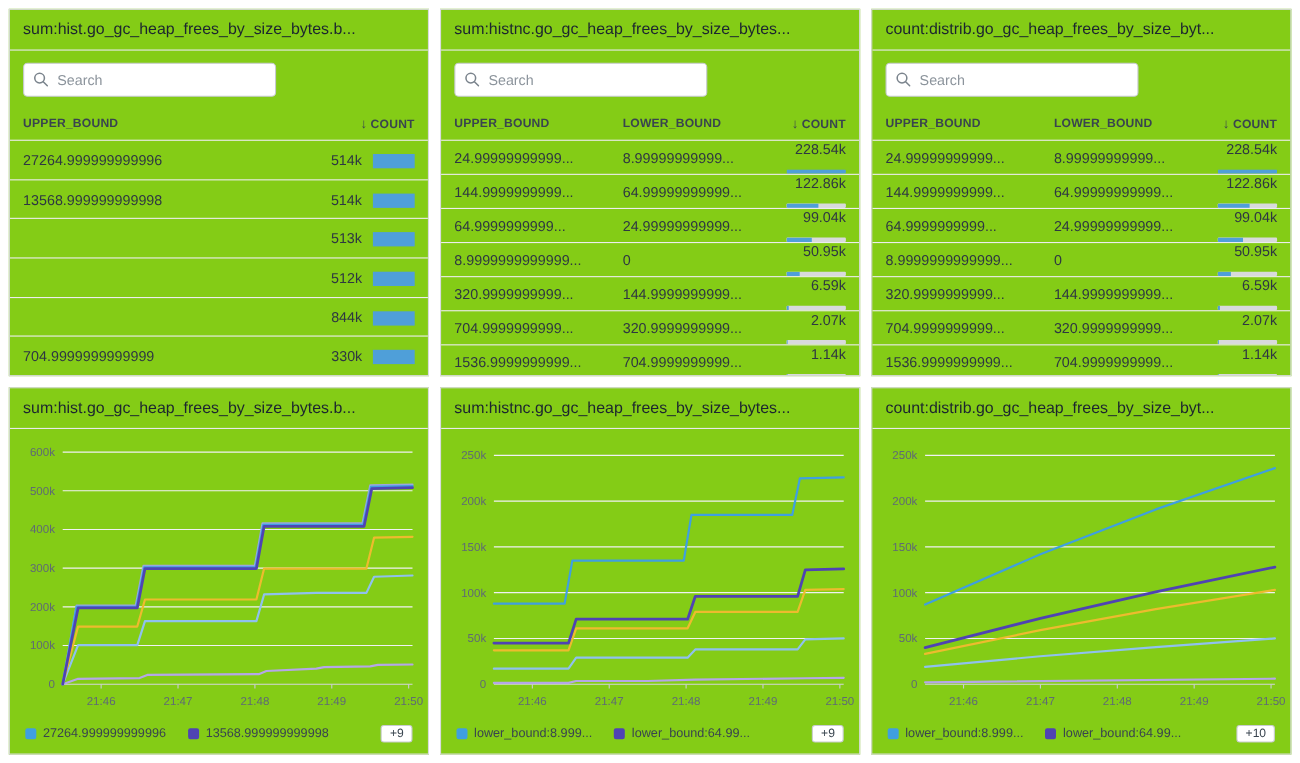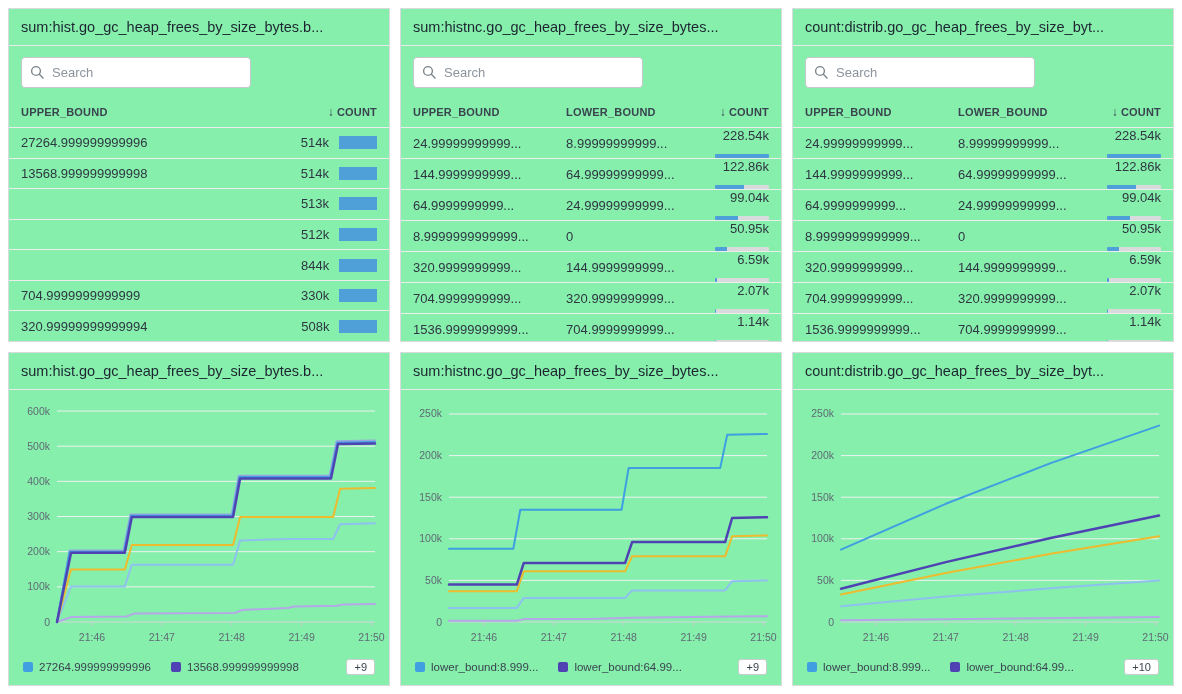--- a/index.html
+++ b/index.html
@@ -1,19 +1,19 @@
 <!DOCTYPE html>
 <html><head>
 <meta charset="utf-8">
 <style>
   html,body{margin:0;padding:0;width:1182px;height:694px;overflow:hidden;background:#fff;
     font-family:"Liberation Sans",sans-serif;-webkit-font-smoothing:antialiased;}
   .grid{box-sizing:border-box;display:grid;grid-template-columns:repeat(3,1fr);
     grid-template-rows:1fr 1fr;gap:10px;padding:8px;width:1182px;height:694px;}
-  .panel{box-sizing:border-box;border:1px solid #d9dbde;background:#86efac;display:flex;
+  .panel{box-sizing:border-box;border:1px solid #d9dbde;background:#84cc16;display:flex;
     flex-direction:column;overflow:hidden;}
   .panel-title{flex:0 0 36px;line-height:36px;padding:0 12px;font-size:14.5px;color:#1c2530;
     border-bottom:1px solid #e8eaec;white-space:nowrap;overflow:hidden;}
   
   .searchwrap{margin:11px 12px 9px;position:relative;height:31px;flex:0 0 auto;}
   .search-input{width:230px;height:31px;box-sizing:border-box;border:1px solid #c6cad0;
     border-radius:4px;padding:0 8px 0 30px;font-size:13px;color:#333;outline:none;
     font-family:"Liberation Sans",sans-serif;}
   .search-input::placeholder{color:#8c949c;}
   .sicon{position:absolute;left:9px;top:8px;width:14px;height:14px;color:#7b848d;}
@@ -22,21 +22,21 @@
     font-weight:bold;color:#39444f;letter-spacing:.2px;flex:0 0 auto;}
   .th-first{flex:1;}
   .th-c0{width:43%;}
   .th-c1{flex:1;}
   .th-count{margin-left:auto;text-align:center;white-space:nowrap;}
   .arrow{font-weight:bold;margin-right:3px;font-size:12px;}
   .tbody{flex:1;display:flex;flex-direction:column;}
   .trow{flex:1;display:flex;align-items:center;padding:0 12px;border-top:1px solid #ededee;
     font-size:13px;color:#2e3742;min-height:0;}
   .cell{white-space:nowrap;overflow:hidden;}
-  .countcell.inline{margin-left:auto;display:flex;align-items:center;}
+  .countcell.inline{margin-left:auto;display:flex;align-items:flex-end;}
   .countcell.inline .num{min-width:36px;text-align:right;margin-right:10px;}
   .bar-inline{height:13px;}
   .countcell.stacked{margin-left:auto;display:flex;flex-direction:column;align-items:flex-end;gap:8px;}
   .countcell.stacked .num{font-size:13px;}
   .track{width:54px;height:4px;background:#d8dadc;margin-top:3px;border-radius:1px;overflow:hidden;}
   .fill{height:100%;}
   
   .chart-body{flex:1;padding:2px 2px 0 2px;}
   .tick{font-family:"Liberation Sans",sans-serif;font-size:10.5px;fill:#5f6a75;}
   .legend{display:flex;align-items:center;gap:20px;padding:4px 14px 10px 14px;flex:0 0 auto;}
@@ -97,27 +97,20 @@
           <div class="countcell inline">
             <span class="num">844k</span>
             <span class="bar-inline" style="width: 37.772px; background: rgb(79, 159, 217);"></span>
           </div>
         </div>
         <div class="trow">
           <div class="cell th-first">704.9999999999999</div>
           <div class="countcell inline">
             <span class="num">330k</span>
             <span class="bar-inline" style="width: 37.696px; background: rgb(79, 159, 217);"></span>
-          </div>
-        </div>
-        <div class="trow">
-          <div class="cell th-first">320.99999999999994</div>
-          <div class="countcell inline">
-            <span class="num">508k</span>
-            <span class="bar-inline" style="width: 37.544px; background: rgb(79, 159, 217);"></span>
           </div>
         </div>
       </div>
   </section>
 
   <section class="panel">
     <header class="panel-title">sum:histnc.go_gc_heap_frees_by_size_bytes...</header>
     <div class="searchwrap">
       <span class="sicon">
         <svg width="14" height="14" viewBox="0 0 14 14">

